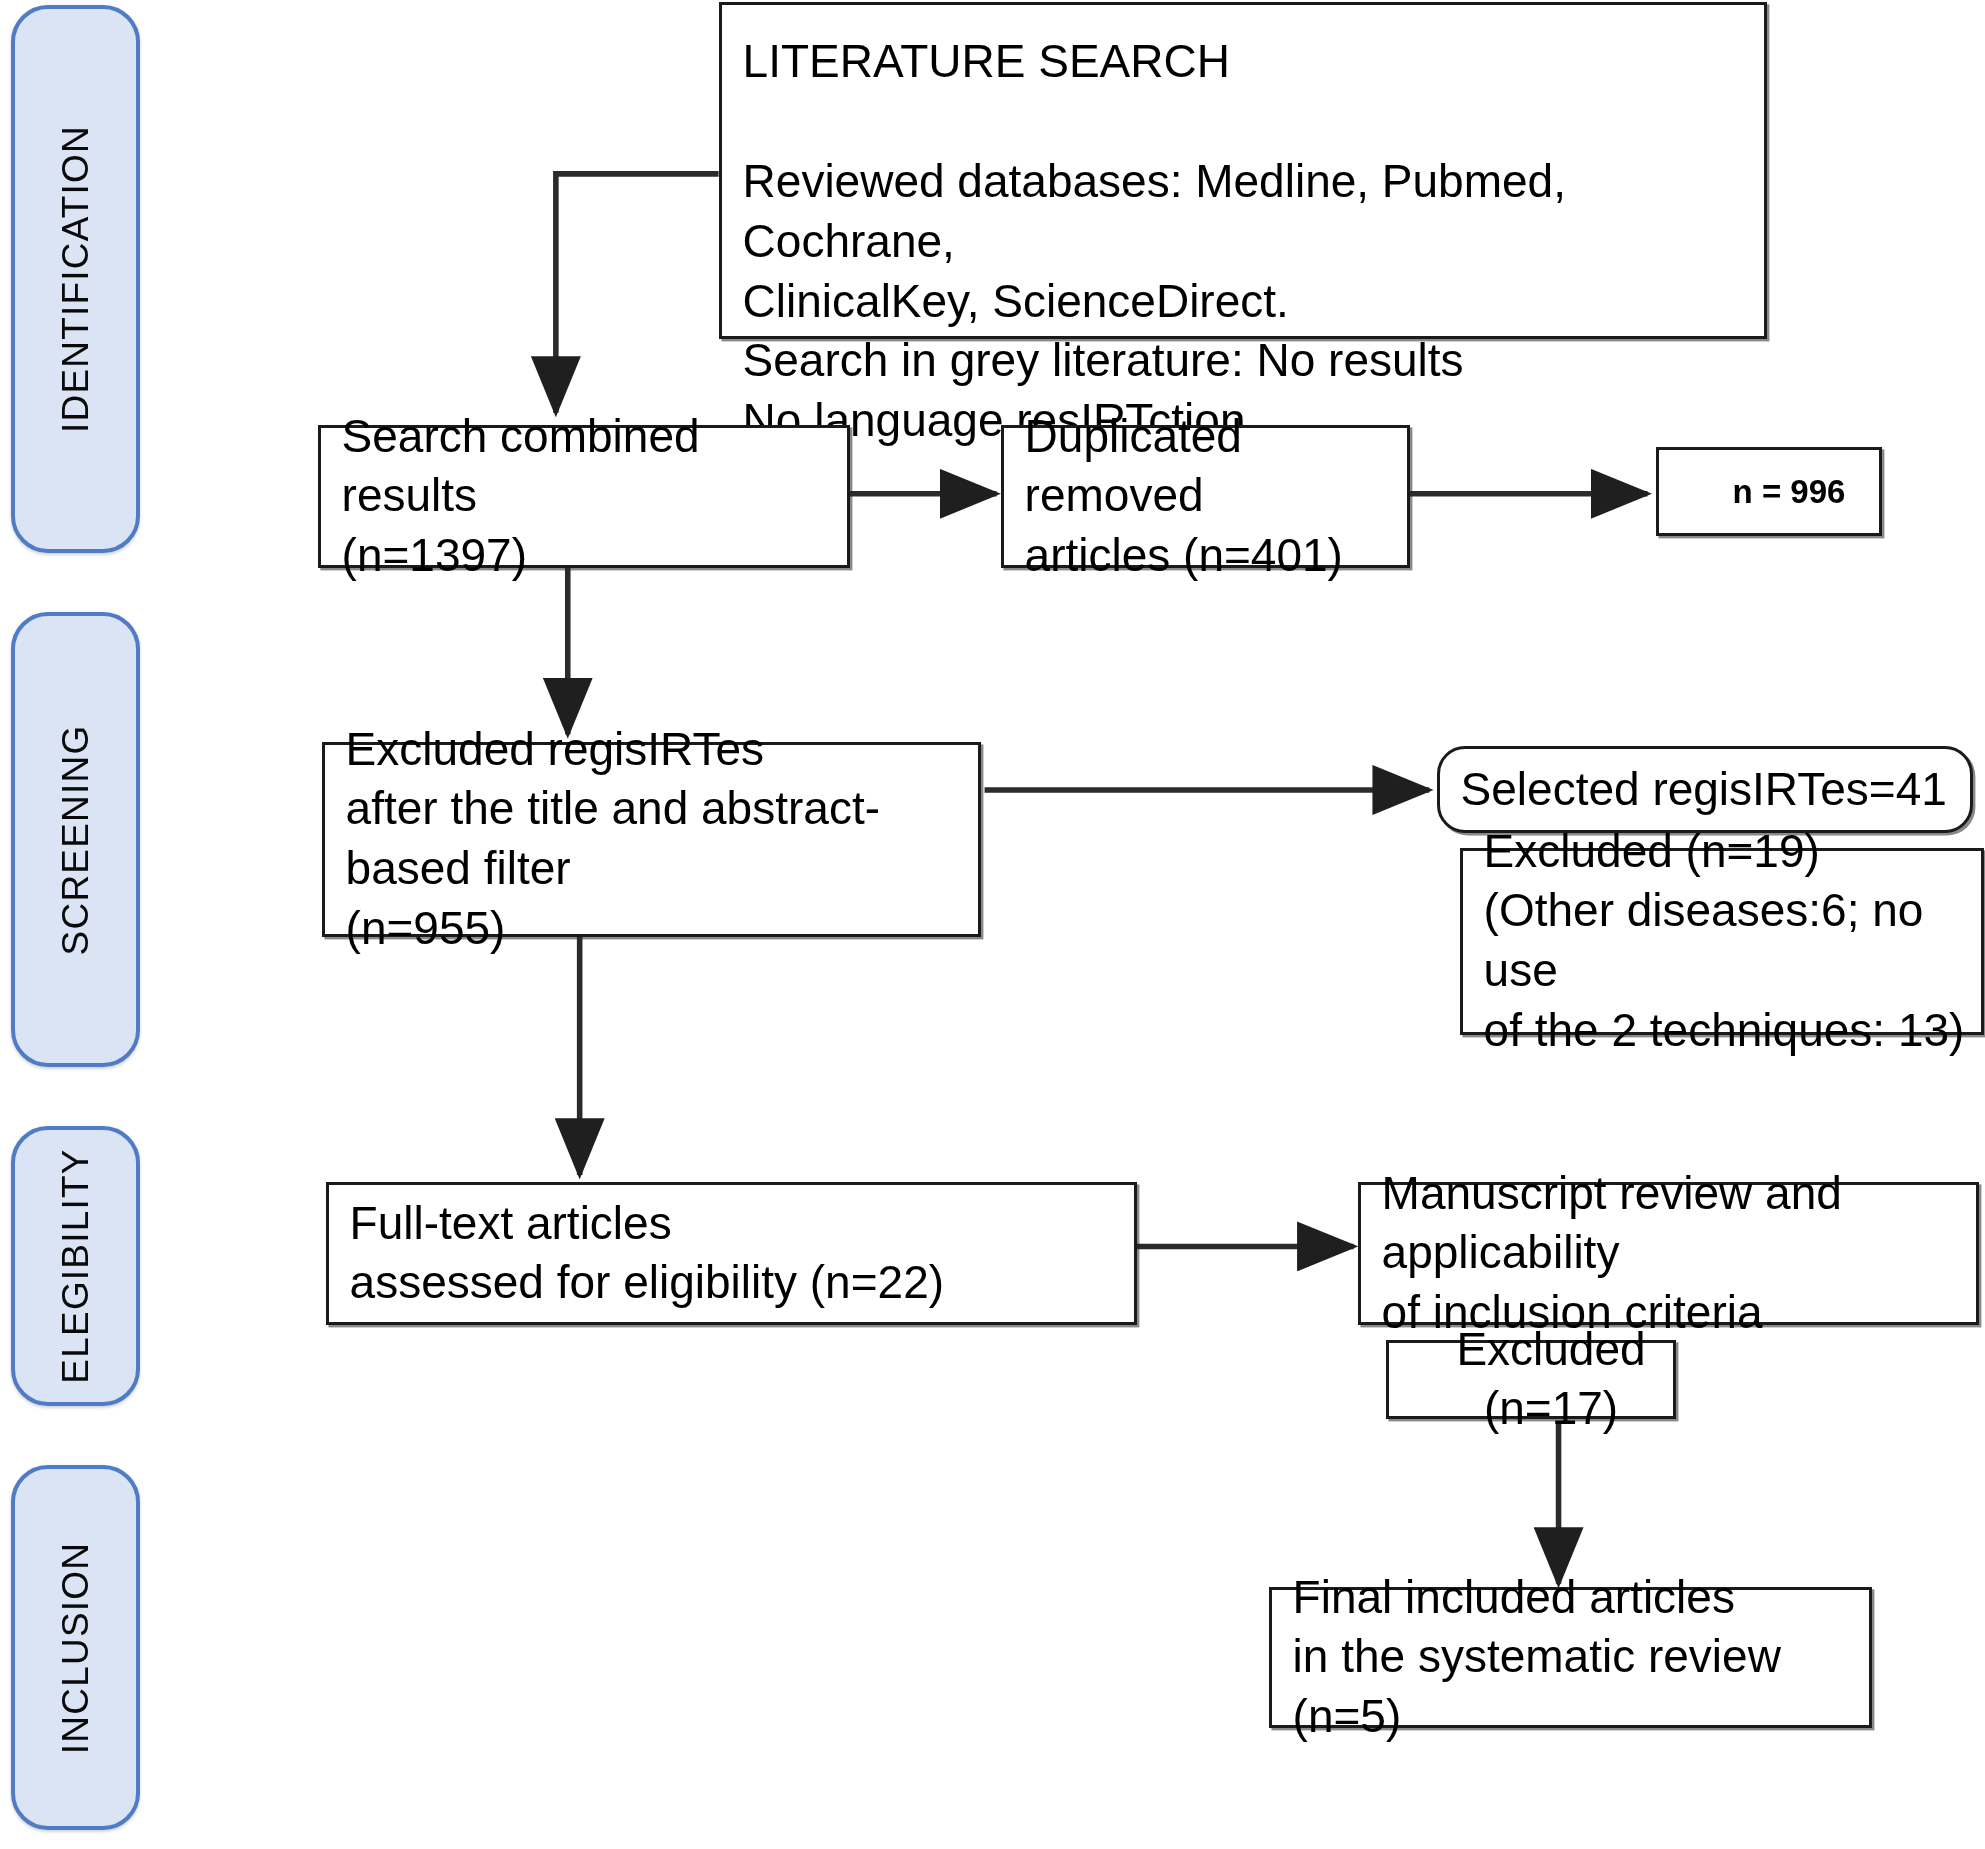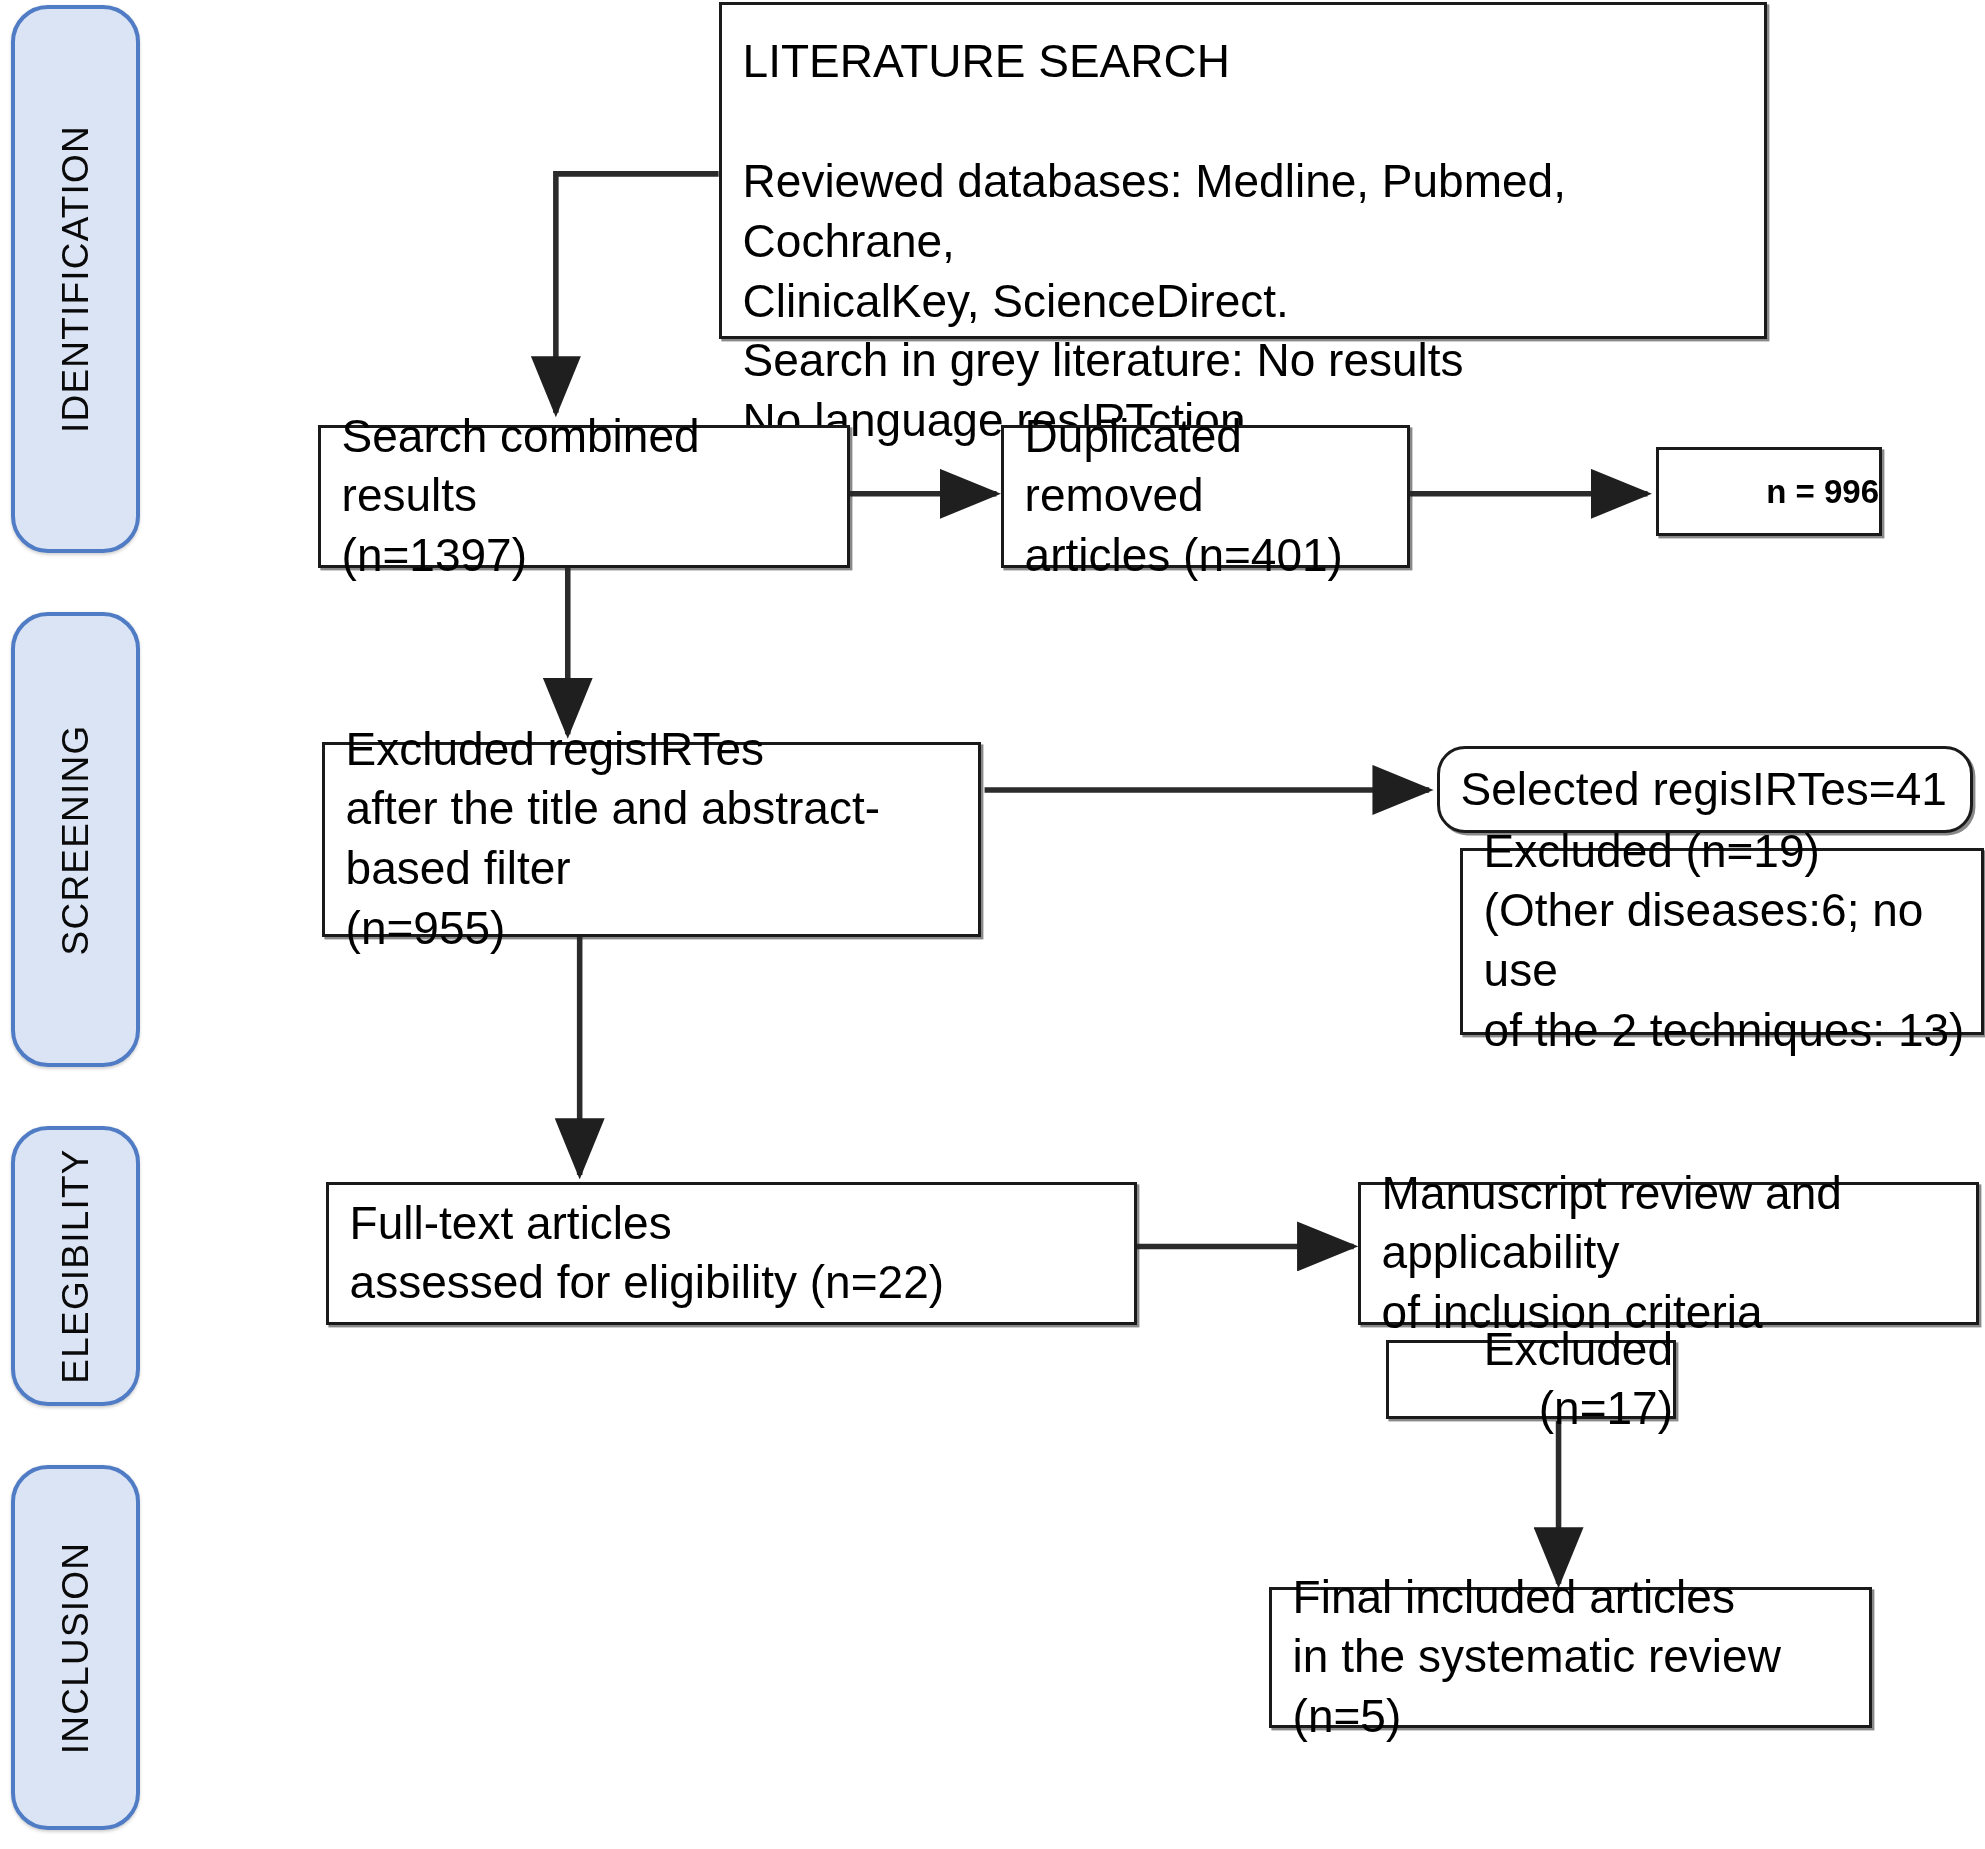--- a/index.html
+++ b/index.html
@@ -65,21 +65,21 @@
     font-weight: bold;
     font-size: 33px;
   }
   .box-text.top-aligned {
     top: 27px;
     transform: none;
   }
   .box-text.centered {
     left: 12px;
     right: 0;
-    text-align: right;
+    text-align: center;
     padding-left: 28px;
   }
 </style>
 </head>
 <body>
 
 <svg id="diagram" viewBox="0 0 2500 2329" xmlns="http://www.w3.org/2000/svg">
   <defs>
     <marker id="arrowhead" markerWidth="11" markerHeight="9" refX="10.2" refY="4.5" orient="auto" markerUnits="strokeWidth">
       <path d="M0,0 L11,4.5 L0,9 z" fill="#1f1f1f"></path>

